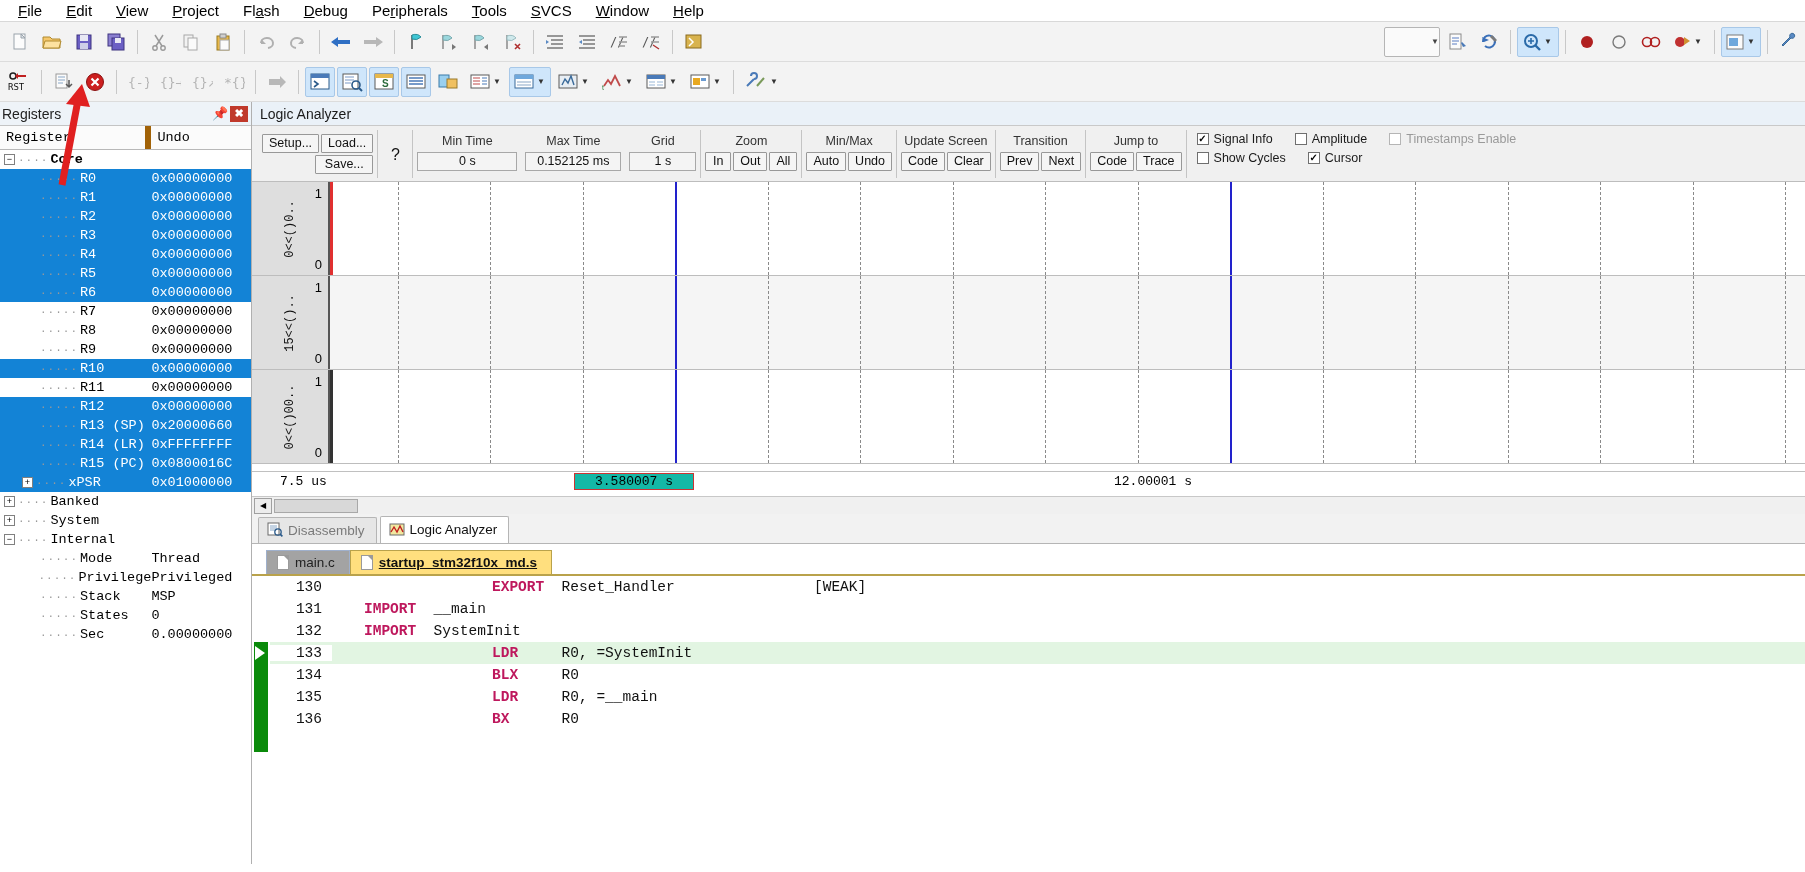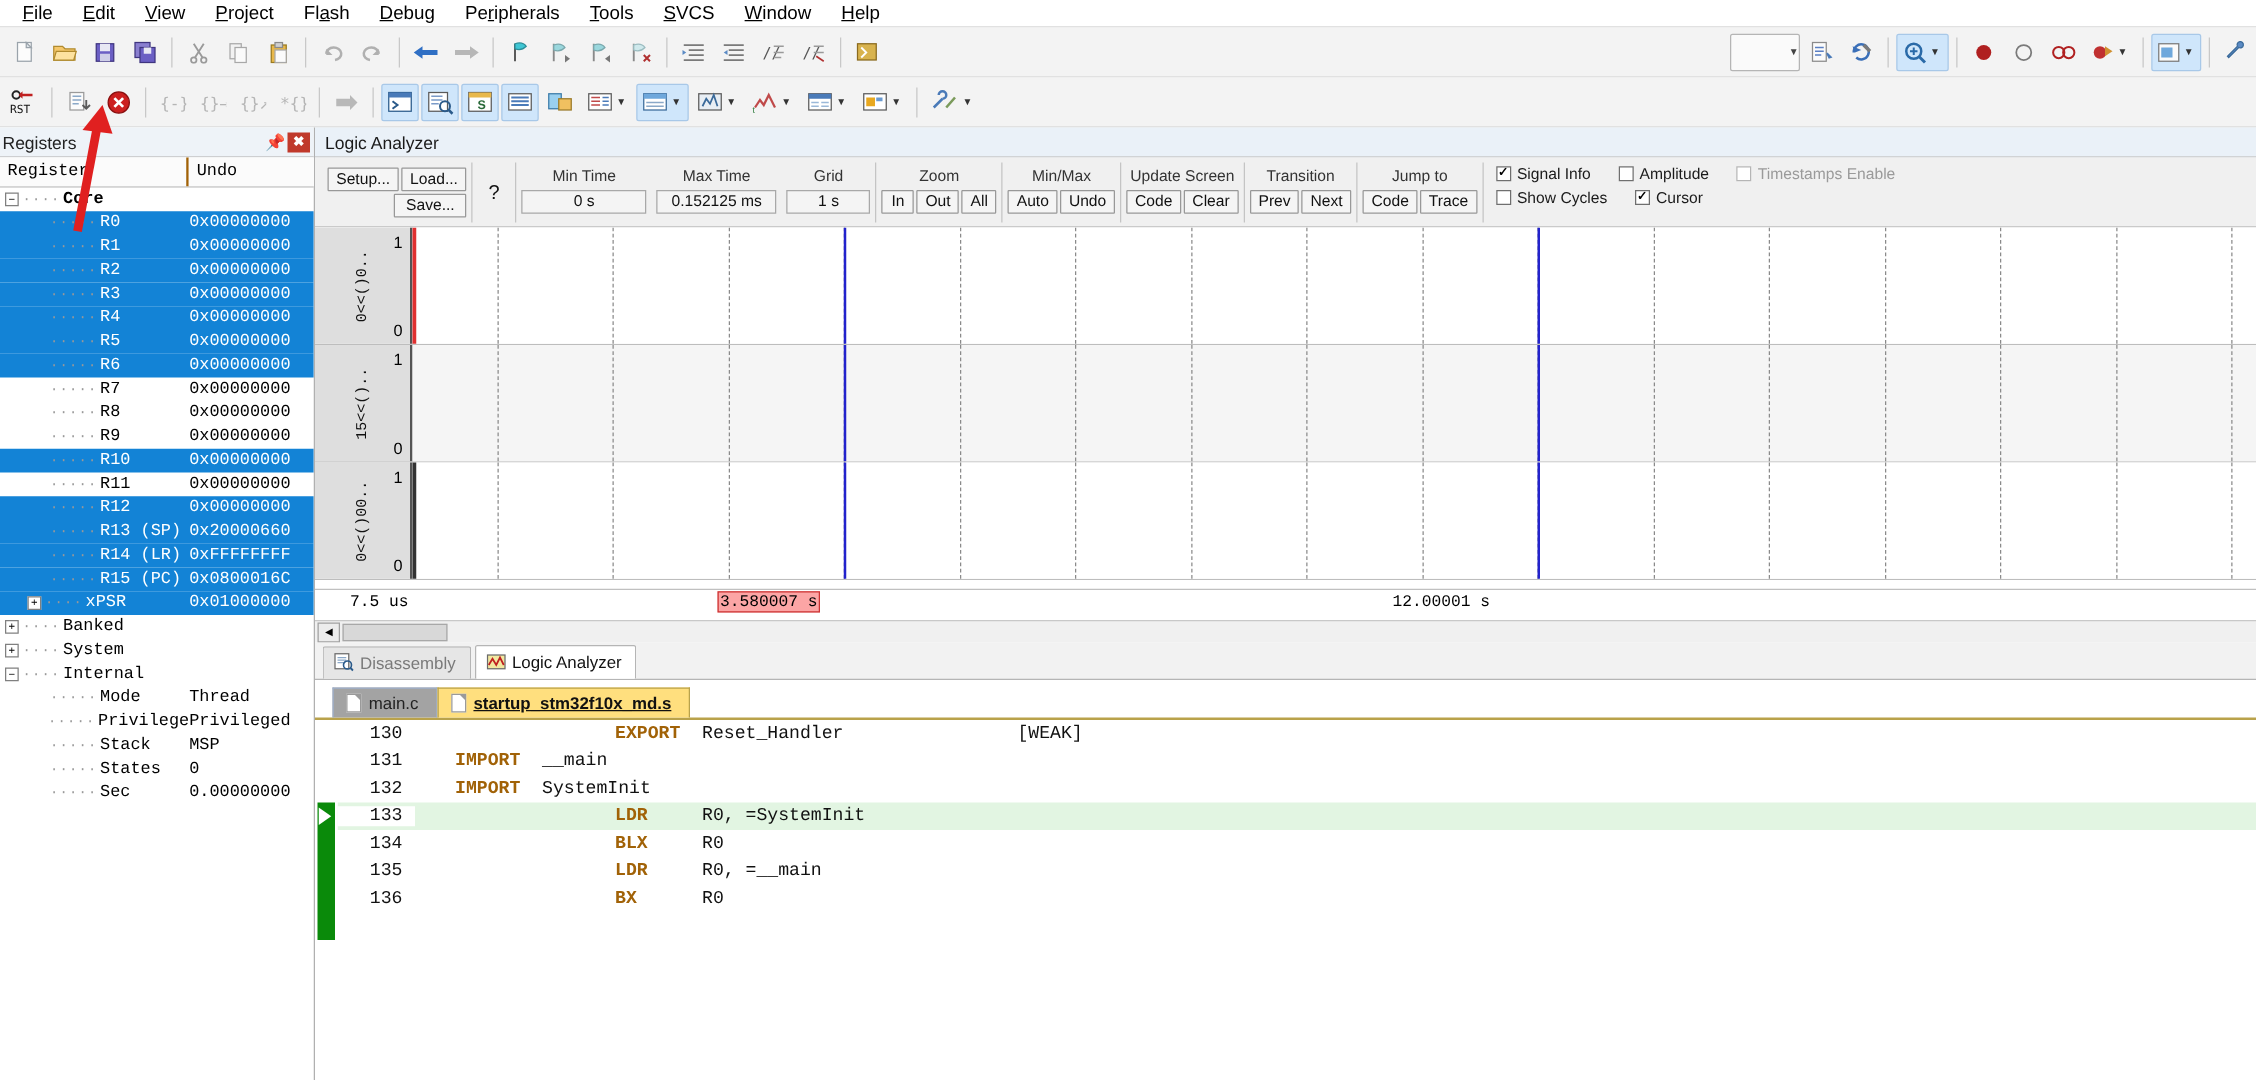--- a/index.html
+++ b/index.html
@@ -71,21 +71,21 @@
     align-items:center; justify-content:center;
     font-size:13px; color:#333;
   }
   .close-btn { background:#c0392b; color:#fff; font-weight:bold; font-size:11px;
     width:18px; height:16px; margin-right:3px; }
   #reg-colhead {
     height:24px; display:flex; border-bottom:1px solid #b8b8b8;
     background:#fdfdfd; font-family:"Liberation Mono", monospace;
     font-size:13.5px; align-items:center;
   }
-  .colh { padding-left:6px; border-right:2px solid #a16207; height:100%;
+  .colh { padding-left:6px; border-right:6px solid #a16207; height:100%;
     display:flex; align-items:center; background:#fbfbfb; }
   .colh.c1 { width:152px; }
   .colh.c2 { width:100px; border-right:none; }
   #reg-body { flex:1; overflow:hidden; font-family:"Liberation Mono", monospace;
     font-size:13.5px; }
   .reg-row { height:19px; display:flex; align-items:center; white-space:nowrap; }
   .reg-row.sel { background:#1383d6; color:#ffffff; }
   .reg-name { width:152px; display:flex; align-items:center; overflow:hidden; }
   .reg-val { width:100px; overflow:hidden; }
   .expander {
@@ -161,21 +161,21 @@
   .gridline { position:absolute; top:0; bottom:0; width:0;
               border-left:1px dashed #8a8a8a; }
   .cursorline { position:absolute; top:0; bottom:0; width:2px; background:#2222cc; }
   .redmark { position:absolute; left:0; top:0; bottom:0; width:3px; background:#e03030; }
   .blkmark { position:absolute; left:0; top:0; bottom:0; width:3px; background:#333; }
 
   #la-axis { height:24px; position:relative; background:#fff;
              font-family:"Liberation Mono", monospace; font-size:13px; }
   .ax-l { position:absolute; left:28px; top:2px; }
   .ax-c { position:absolute; left:322px; top:1px; border:1px solid #c33;
-          padding:0px 1px; background:#fca5a5; }
+          padding:0px 20px; background:#14b8a6; }
   .ax-r { position:absolute; left:862px; top:2px; }
   #la-scroll { height:18px; background:#f0f0f0; border-top:1px solid #c8c8c8;
                display:flex; align-items:center; }
   .sc-btn { width:18px; height:16px; border:1px solid #a0a0a0; background:#ececec;
             display:flex; align-items:center; justify-content:center; font-size:8px;
             margin-left:2px; }
   .sc-thumb { height:14px; width:84px; background:#d8d8d8; border:1px solid #a8a8a8;
               margin-left:2px; }
 
   
@@ -204,21 +204,21 @@
 
   
   #code { flex:1; display:flex; background:#ffffff; border-top:2px solid #b9a24b;
           overflow:hidden; font-family:"Liberation Mono", monospace; font-size:14.5px;}
   #code-gutterbar { width:18px; background:#ffffff; position:relative; }
   #code-lines { flex:1; }
   .cline { height:22px; display:flex; align-items:center; white-space:pre; }
   .cline.exec { background:#e2f5e2; }
   .lno { width:62px; text-align:right; padding-right:10px; color:#111;
          background:#ffffff; }
-  .kw { color:#a16207; font-weight:bold; }
+  .kw { color:#be185d; font-weight:bold; }
   .id { color:#111; }
   .wk { color:#111; }
   .greenbar { position:absolute; left:2px; width:14px; background:#0a8a0a; }
   .exec-arrow { position:absolute; left:3px; width:0; height:0;
     border-top:7px solid transparent; border-bottom:7px solid transparent;
     border-left:10px solid #ffffff; }
 
   
   #annot { position:absolute; left:0; top:0; pointer-events:none; z-index:50; }
 </style>

